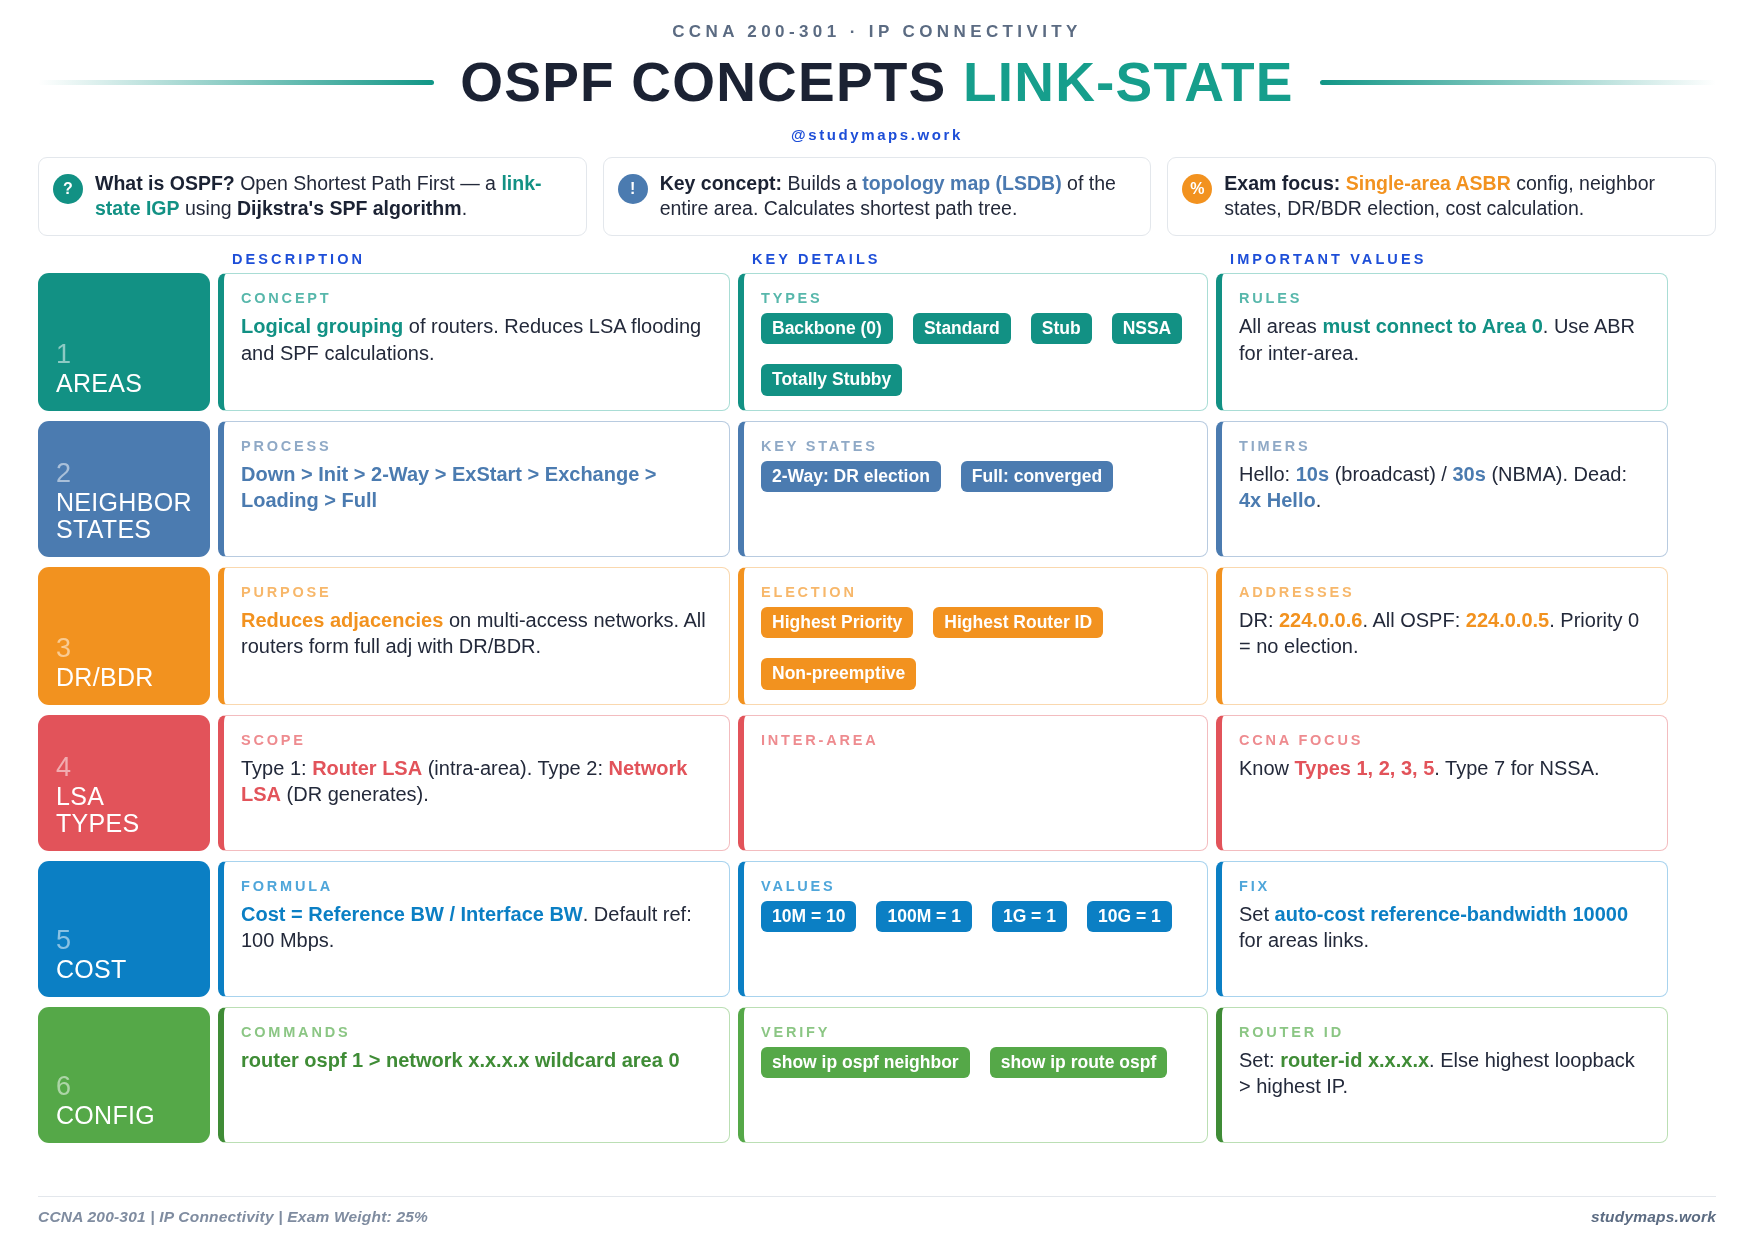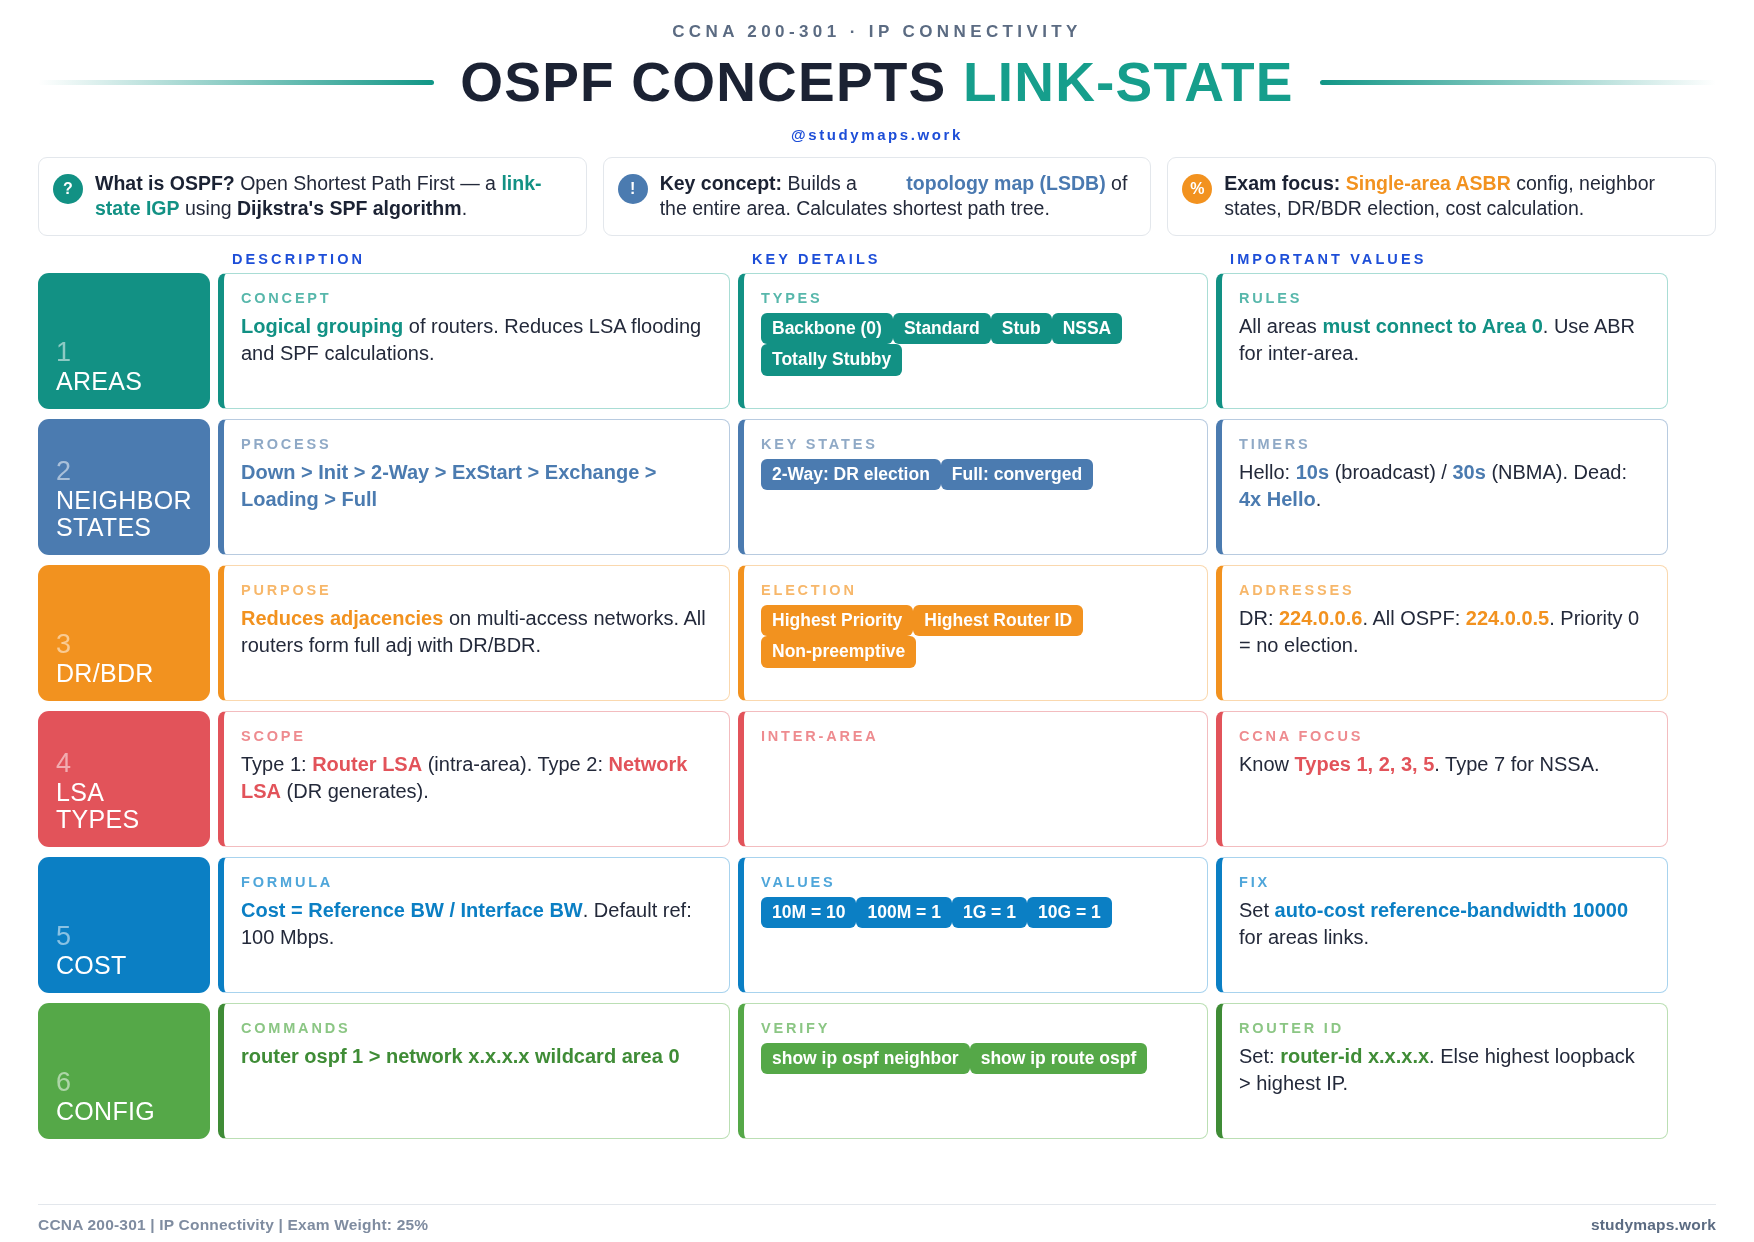--- a/index.html
+++ b/index.html
@@ -55,21 +55,21 @@
     color: #fff; font-size: 16px; font-weight: 700;
     display: flex; align-items: center; justify-content: center;
     margin-top: 3px;
   }
   .badge.teal   { background: #129184; }
   .badge.blue   { background: #4b7bb0; }
   .badge.orange { background: #f2921f; }
   .callout-text { font-size: 19.5px; line-height: 1.29; font-weight: 500; }
   .callout-text b { font-weight: 700; color: #1b2233; }
   .callout-text .k-teal   { color: #129184; font-weight: 700; }
-  .callout-text .k-blue   { color: #4a79b0; font-weight: 700; margin-left: 44px; }
+  .callout-text .k-blue   { color: #4a79b0; font-weight: 700; }
   .callout-text .k-orange { color: #f2921f; font-weight: 700; }
 
   
   .colheads {
     display: grid;
     grid-template-columns: 172px 8px 512px 8px 470px 8px 452px;
     margin-top: 15px;
   }
   .colhead {
     font-size: 14.5px; font-weight: 700; letter-spacing: 3.1px; color: #1d4ed8;
@@ -105,33 +105,33 @@
     display: flex; flex-direction: column;
   }
   .card .kicker {
     font-size: 14.5px; font-weight: 700; letter-spacing: 2.8px;
     color: var(--kick); margin-bottom: 7px;
   }
   .card .body { font-size: 20px; line-height: 1.33; font-weight: 500; color: #23293a; }
   .card .body b { font-weight: 700; color: var(--accent); }
   .card .body.allbold { font-weight: 700; color: var(--accent); }
 
-  .chips { display: flex; flex-wrap: wrap; gap: 0; }
+  .chips { display: flex; flex-wrap: wrap; gap: 20px; }
   .chip {
     background: var(--accent); color: #fff;
     font-size: 17.5px; font-weight: 700;
     padding: 6px 11px 7px; border-radius: 6px; line-height: 1.05;
     white-space: nowrap;
   }
 
   
   .footer {
-    position: absolute; left: 38px; right: 38px; bottom: 8px;
+    position: absolute; left: 38px; right: 38px; bottom: 16px;
     border-top: 1.5px solid #e3e7ec; padding-top: 11px;
-    display: flex; justify-content: space-between; align-items: center;
+    display: flex; justify-content: space-between; align-items: center; font-style: italic;
   }
   .footer span { font-size: 15.5px; font-weight: 700; color: #7f8ca0; letter-spacing: .2px; }
   .footer .right { color: #5b6b82; }
 </style>
 </head>
 <body>
 
 <div class="page">
 
   <div class="eyebrow">CCNA 200-301 · IP CONNECTIVITY</div>

